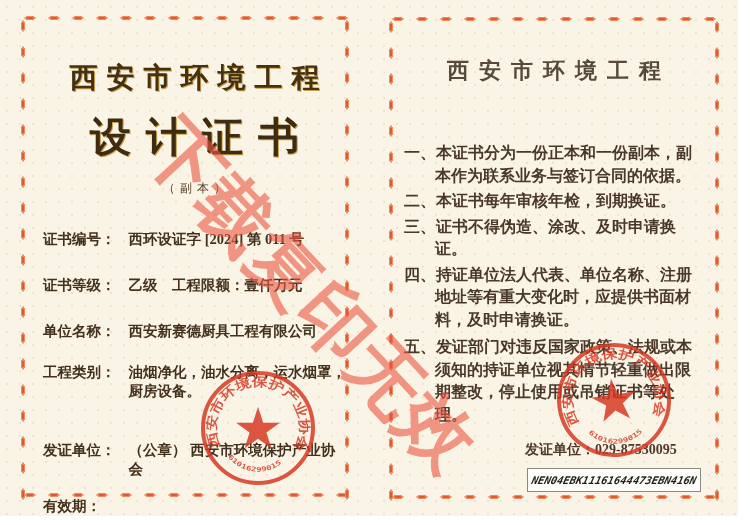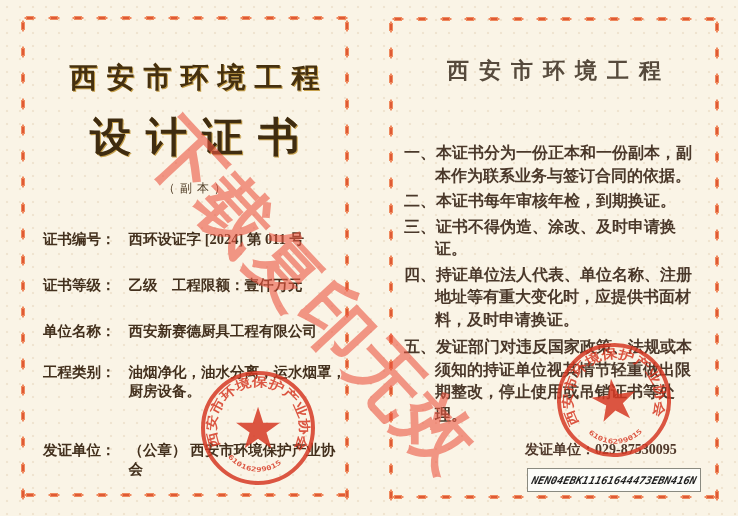--- a/index.html
+++ b/index.html
@@ -93,20 +93,21 @@
           </div>
           <div class="row g40">
             <span class="lbl">工程类别：</span>
             <span class="val">油烟净化，油水分离，运水烟罩，厨房设备。</span>
           </div>
           <div class="row g18">
             <span class="lbl">发证单位：</span>
             <span class="val">（公章） 西安市环境保护产业协会</span>
           </div>
           <div class="row">
+            <span class="lbl">有效期：</span>
           </div>
         </div>
       </div>
     </section>
 
     <section class="page page-right">
       <div class="ch ch-t"></div>
       <div class="ch ch-b"></div>
       <div class="ch ch-l"></div>
       <div class="ch ch-r"></div>

